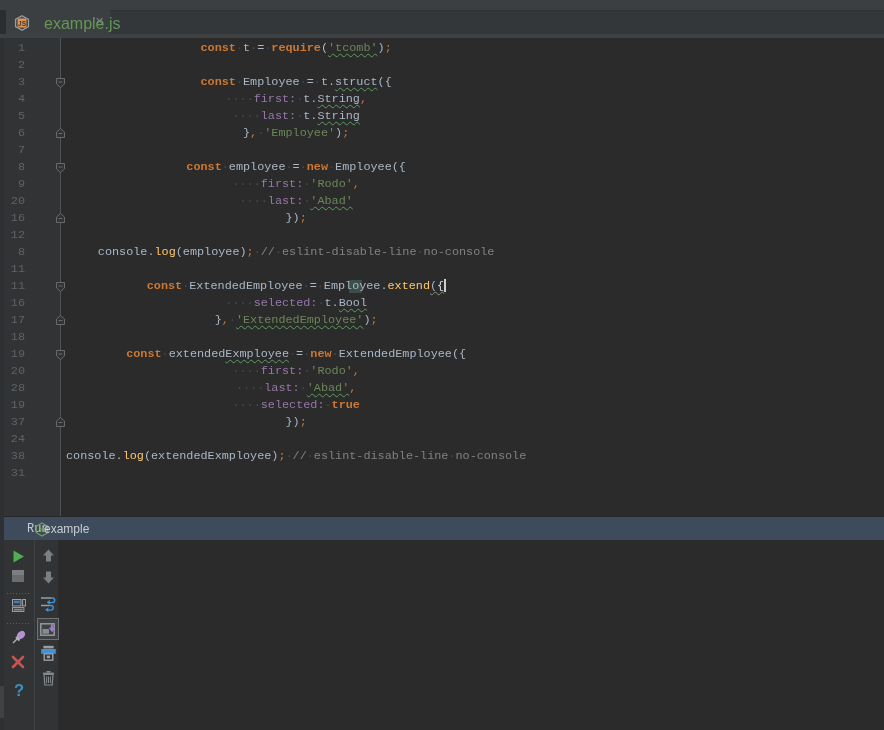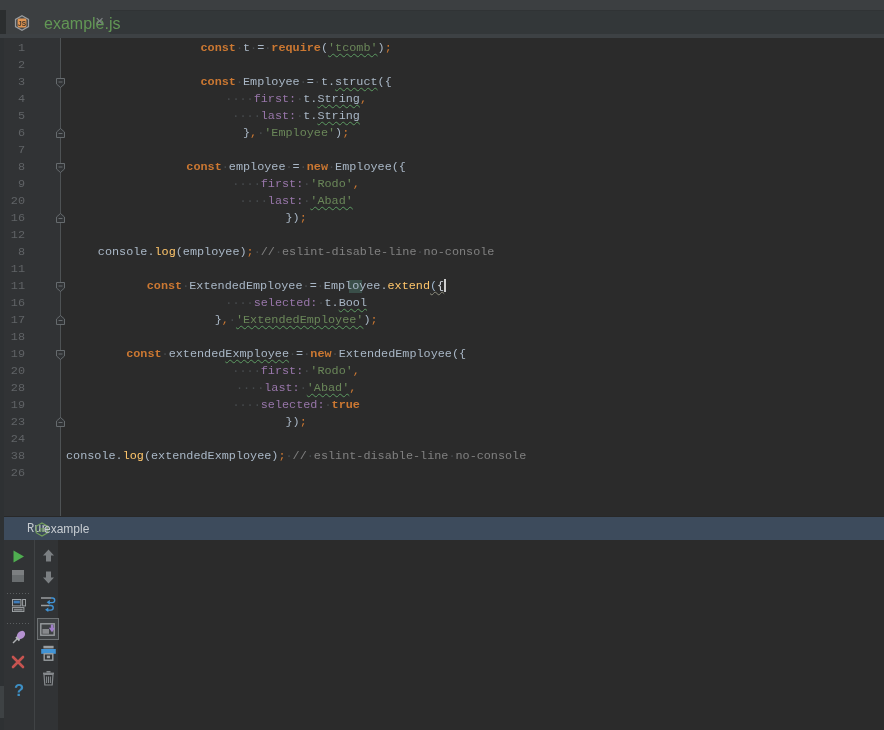--- a/index.html
+++ b/index.html
@@ -85,24 +85,24 @@
     <div class="ln">8</div>
     <div class="ln">11</div>
     <div class="ln">11</div>
     <div class="ln">16</div>
     <div class="ln">17</div>
     <div class="ln">18</div>
     <div class="ln">19</div>
     <div class="ln">20</div>
     <div class="ln">28</div>
     <div class="ln">19</div>
-    <div class="ln">23</div>
+    <div class="ln">37</div>
     <div class="ln">24</div>
     <div class="ln">38</div>
-    <div class="ln">26</div>
+    <div class="ln">31</div>
   </div>
   <div class="abs code"><div class="cl"><span class="k">const</span><span class="w">·</span><span class="d">t</span><span class="w">·</span><span class="d">=</span><span class="w">·</span><span class="k">require</span><span class="d">(</span><span class="s wv">'tcomb'</span><span class="d">)</span><span class="p">;</span></div><div class="cl"></div><div class="cl"><span class="k">const</span><span class="w">·</span><span class="d">Employee</span><span class="w">·</span><span class="d">=</span><span class="w">·</span><span class="d">t.</span><span class="d wv">struct</span><span class="d">({</span></div><div class="cl"><span class="w">·</span><span class="w">·</span><span class="w">·</span><span class="w">·</span><span class="key">first:</span><span class="w">·</span><span class="d">t.</span><span class="d wv">String</span><span class="p">,</span></div><div class="cl"><span class="w">·</span><span class="w">·</span><span class="w">·</span><span class="w">·</span><span class="key">last:</span><span class="w">·</span><span class="d">t.</span><span class="d wv">String</span></div><div class="cl"><span class="d">}</span><span class="p">,</span><span class="w">·</span><span class="s">'Employee'</span><span class="d">)</span><span class="p">;</span></div><div class="cl"></div><div class="cl"><span class="k">const</span><span class="w">·</span><span class="d">employee</span><span class="w">·</span><span class="d">=</span><span class="w">·</span><span class="k">new</span><span class="w">·</span><span class="d">Employee</span><span class="d">({</span></div><div class="cl"><span class="w">·</span><span class="w">·</span><span class="w">·</span><span class="w">·</span><span class="key">first:</span><span class="w">·</span><span class="s">'Rodo'</span><span class="p">,</span></div><div class="cl"><span class="w">·</span><span class="w">·</span><span class="w">·</span><span class="w">·</span><span class="key">last:</span><span class="w">·</span><span class="s wv">'Abad'</span></div><div class="cl"><span class="d">})</span><span class="p">;</span></div><div class="cl"></div><div class="cl"><span class="d">console.</span><span class="f">log</span><span class="d">(employee)</span><span class="p">;</span><span class="w">·</span><span class="c">//</span><span class="w">·</span><span class="c">eslint-disable-line</span><span class="w">·</span><span class="c">no-console</span></div><div class="cl"></div><div class="cl"><span class="k">const</span><span class="w">·</span><span class="d">ExtendedEmployee</span><span class="w">·</span><span class="d">=</span><span class="w">·</span><span class="d">Employee.</span><span class="f">extend</span><span class="bh dd wv2">(</span><span class="bh b2 wv2">{</span><span class="caret"></span></div><div class="cl"><span class="w">·</span><span class="w">·</span><span class="w">·</span><span class="w">·</span><span class="key">selected:</span><span class="w">·</span><span class="d">t.</span><span class="d wv">Bool</span></div><div class="cl"><span class="d">}</span><span class="p">,</span><span class="w">·</span><span class="s wv">'ExtendedEmployee'</span><span class="d">)</span><span class="p">;</span></div><div class="cl"></div><div class="cl"><span class="k">const</span><span class="w">·</span><span class="d">extended</span><span class="d wv">Exmployee</span><span class="w">·</span><span class="d">=</span><span class="w">·</span><span class="k">new</span><span class="w">·</span><span class="d">ExtendedEmployee</span><span class="d">({</span></div><div class="cl"><span class="w">·</span><span class="w">·</span><span class="w">·</span><span class="w">·</span><span class="key">first:</span><span class="w">·</span><span class="s">'Rodo'</span><span class="p">,</span></div><div class="cl"><span class="w">·</span><span class="w">·</span><span class="w">·</span><span class="w">·</span><span class="key">last:</span><span class="w">·</span><span class="s wv">'Abad'</span><span class="p">,</span></div><div class="cl"><span class="w">·</span><span class="w">·</span><span class="w">·</span><span class="w">·</span><span class="key">selected:</span><span class="w">·</span><span class="k">true</span></div><div class="cl"><span class="d">})</span><span class="p">;</span></div><div class="cl"></div><div class="cl"><span class="d">console.</span><span class="f">log</span><span class="d">(extendedExmployee)</span><span class="p">;</span><span class="w">·</span><span class="c">//</span><span class="w">·</span><span class="c">eslint-disable-line</span><span class="w">·</span><span class="c">no-console</span></div><div class="cl"></div></div>
 <svg class="fold" style="top:77px" width="11" height="11" viewBox="0 0 11 11">
     <path d="M1.5 1.5 H9.5 V7 L5.5 10.5 L1.5 7 Z M3.5 5 H7.5" fill="#313335" stroke="#666b6e" stroke-width="1" fill-rule="evenodd"></path>
   </svg>
 <svg class="fold" style="top:128px" width="11" height="11" viewBox="0 0 11 11">
     <path d="M1.5 9.5 H9.5 V4 L5.5 0.5 L1.5 4 Z M3.5 5.5 H7.5" fill="#313335" stroke="#666b6e" stroke-width="1" fill-rule="evenodd"></path>
   </svg>
 <svg class="fold" style="top:162px" width="11" height="11" viewBox="0 0 11 11">
     <path d="M1.5 1.5 H9.5 V7 L5.5 10.5 L1.5 7 Z M3.5 5 H7.5" fill="#313335" stroke="#666b6e" stroke-width="1" fill-rule="evenodd"></path>

